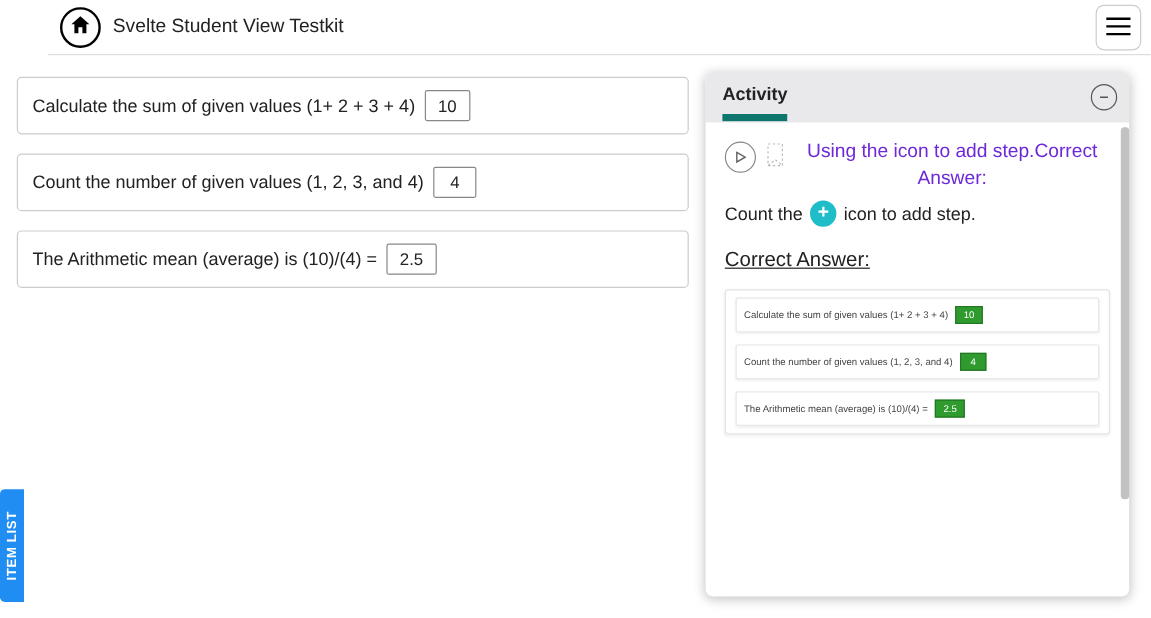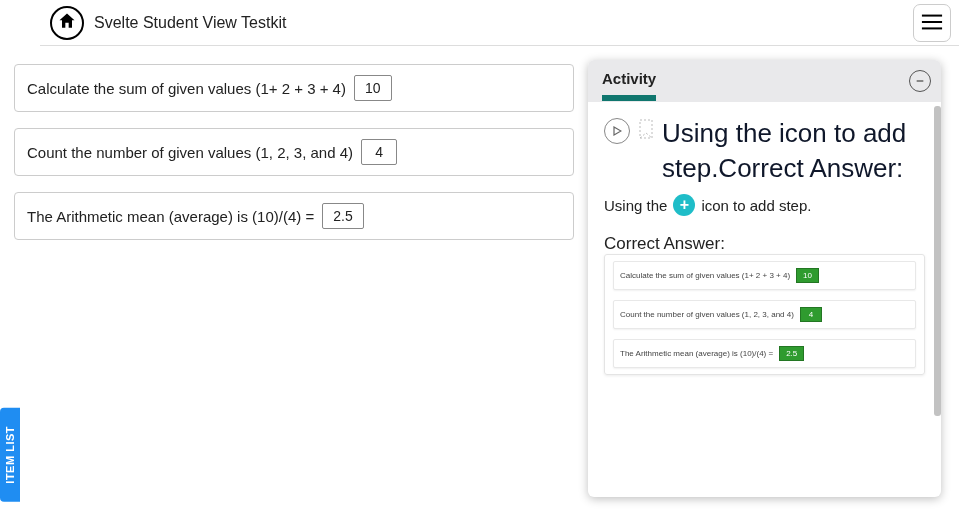--- a/index.html
+++ b/index.html
@@ -148,42 +148,44 @@
   }
   .play-icon svg { width: 10px; height: 10px; }
   .bookmark-icon {
     width: 16px; height: 26px;
     flex-shrink: 0;
     margin-top: 2px;
     display: flex; align-items: center; justify-content: center;
   }
   .bookmark-icon svg { width: 14px; height: 22px; }
   .hint-title {
-    font-size: 26px;
+    font-size: 16px;
     line-height: 1.35;
-    color: #0f172a;
+    color: #6d28d9;
+    text-align: center;
   }
   .hint-line {
     font-size: 15px;
     display: flex;
     align-items: center;
     gap: 6px;
     margin: 4px 0 18px 0;
   }
   .plus-badge-cyan {
     background: #1fbdc8;
     color: #fff;
     width: 22px; height: 22px; border-radius: 50%;
     display: inline-flex; align-items: center; justify-content: center;
     font-weight: bold;
     font-size: 16px;
   }
   .correct-heading {
     font-size: 17px;
-    margin-bottom: 0;
+    margin-bottom: 14px;
+    text-decoration: underline;
   }
   .mini-panel {
     border: 1px solid #e4e4e4;
     border-radius: 3px;
     padding: 6px 8px;
     box-shadow: 0 1px 3px rgba(0,0,0,0.08);
   }
   .mini-row {
     display: flex;
     align-items: center;
@@ -289,21 +291,21 @@
           <span>
             <svg viewBox="0 0 14 22">
                 <rect x="1" y="1" width="12" height="18" fill="none" stroke="#bbb" stroke-width="1" stroke-dasharray="2 2"></rect>
                 <polyline points="1,19 7,14 13,19" fill="none" stroke="#bbb" stroke-width="1" stroke-dasharray="2 2"></polyline>
               </svg>
           </span>
         </div>
         <div class="hint-title">Using the icon to add step.Correct Answer:</div>
       </div>
       <div class="hint-line">
-        <span>Using the</span>
+        <span>Count the</span>
         <span class="plus-badge-cyan">+</span>
         <span>icon to add step.</span>
       </div>
       <div class="correct-heading">Correct Answer:</div>
       <div class="mini-panel">
         <div class="mini-row">
           <span>Calculate the sum of given values (1+ 2 + 3 + 4)</span>
           <span class="mini-answer">10</span>
         </div>
         <div class="mini-row">

